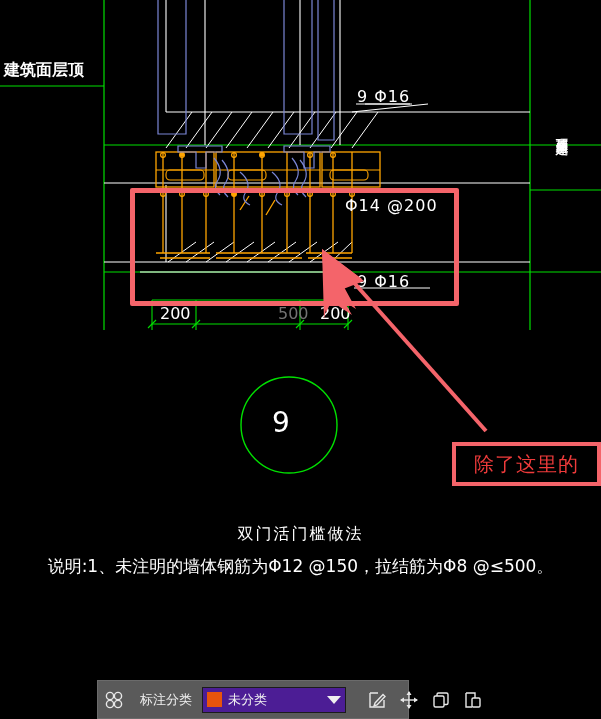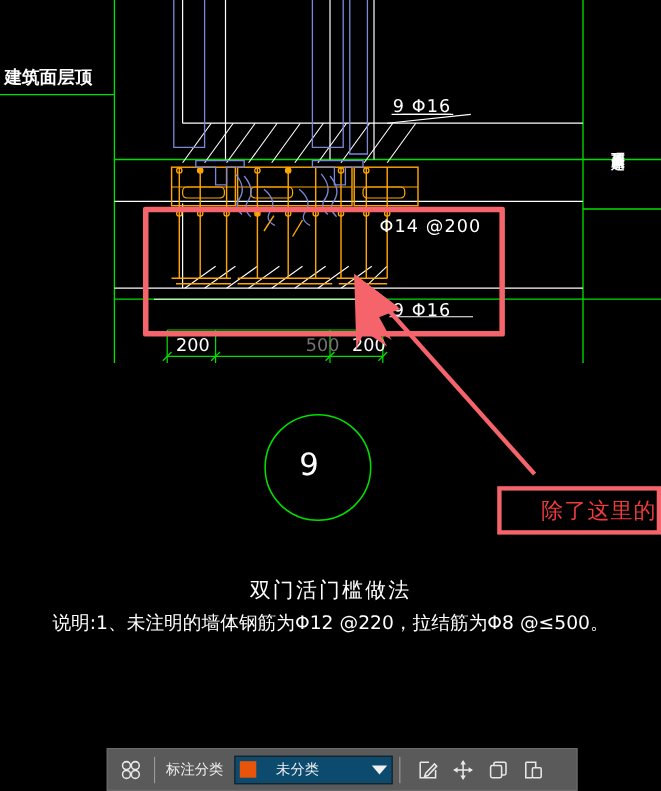--- a/index.html
+++ b/index.html
@@ -46,21 +46,21 @@
   #dim-200b { left: 320px; top: 306px; font-size: 16px; color:#fff; }
 
   #marker-num {
     position: absolute; left: 272px; top: 406px;
     font-size: 28px; color: #ffffff; font-family: "DejaVu Sans", sans-serif;
   }
 
   #caption-title {
     position: absolute; left: 0; top: 524px; width: 601px;
     text-align: center; color: #ffffff;
-    font-size: 19px; font-family: "DejaVu Sans", sans-serif;
+    font-size: 16px; font-family: "DejaVu Sans", sans-serif;
     letter-spacing: 2px;
   }
   #caption-note {
     position: absolute; left: 0; top: 555px; width: 601px;
     text-align: center; color: #ffffff;
     font-size: 17px; font-family: "DejaVu Sans", sans-serif;
     letter-spacing: 0px;
   }
 
   
@@ -69,32 +69,32 @@
     width: 329px; height: 118px;
     border: 5px solid #f4646a; border-radius: 2px;
     background: transparent;
   }
   #ann-arrow { position: absolute; left: 300px; top: 235px; }
   #ann-callout {
     position: absolute; left: 452px; top: 442px;
     width: 149px; height: 44px;
     border: 4px solid #f4646a;
     background: #000;
-    display: flex; align-items: center; justify-content: flex-end;
+    display: flex; align-items: center; justify-content: center;
   }
   #ann-callout span {
     color: #ef3b3b; font-size: 20px;
     font-family: "DejaVu Sans", sans-serif;
     letter-spacing: 1px;
   }
 
   
   #toolbar {
     position: absolute; left: 97px; top: 680px;
-    width: 428px; height: 39px;
+    width: 312px; height: 39px;
     background: #5a5a5a;
     border: 1px solid #6b6b6b;
     display: flex; align-items: center;
     padding: 4px 6px;
     gap: 6px;
   }
   .tb-icon {
     width: 30px; height: 30px;
     display: flex; align-items: center; justify-content: center;
     color: #e8e8e8;
@@ -102,24 +102,24 @@
   .tb-icon svg { display:block; }
   .tb-sep { width:1px; height:24px; background:#9a9a9a; }
   #tb-label {
     color: #f0f0f0; font-size: 13px;
     font-family: "DejaVu Sans", sans-serif;
     padding: 0 4px; white-space: nowrap;
   }
   #tb-select {
     flex: 0 0 auto;
     width: 144px; height: 26px;
-    background: #0c4a6e;
+    background: #4c1d95;
     border: 1px solid #1b1b1b;
     display: flex; align-items: center;
-    padding: 0 4px; gap: 18px;
+    padding: 0 4px; gap: 6px;
     position: relative;
   }
   #tb-swatch { width: 15px; height: 15px; background: #e8540c; flex:0 0 auto; }
   #tb-selvalue {
     color: #f2f2f2; font-size: 13px;
     font-family: "DejaVu Sans", sans-serif;
     flex: 1 1 auto; white-space: nowrap; overflow: hidden;
   }
   #tb-caret {
     width: 0; height: 0; flex: 0 0 auto;
@@ -293,21 +293,21 @@
   <div class="cadtxt" id="lbl-stirrup">Φ14 @200</div>
   <div class="cadtxt" id="lbl-bot-rebar">9 Φ16</div>
 
   <div class="cadtxt" id="dim-200a">200</div>
   <div class="cadtxt" id="dim-500">500</div>
   <div class="cadtxt" id="dim-200b">200</div>
 
   <div id="marker-num">9</div>
 
   <div id="caption-title">双门活门槛做法</div>
-  <div id="caption-note">说明:1、未注明的墙体钢筋为Φ12 @220，拉结筋为Φ8 @≤500。</div>
+  <div id="caption-note">说明:1、未注明的墙体钢筋为Φ12 @150，拉结筋为Φ8 @≤500。</div>
 
   <div id="ann-rect"></div>
 
   <svg id="ann-arrow" width="260" height="230" viewBox="0 0 260 230">
     <line x1="186" y1="196" x2="40" y2="32" stroke="#f4646a" stroke-width="4"></line>
     <polygon points="22,14 62,44 44,52 56,74 34,60 26,78" fill="#f4646a"></polygon>
     <polygon points="22,14 64,46 38,56 52,80 28,64 24,84" fill="#f4646a"></polygon>
   </svg>
 
   <div id="ann-callout">

